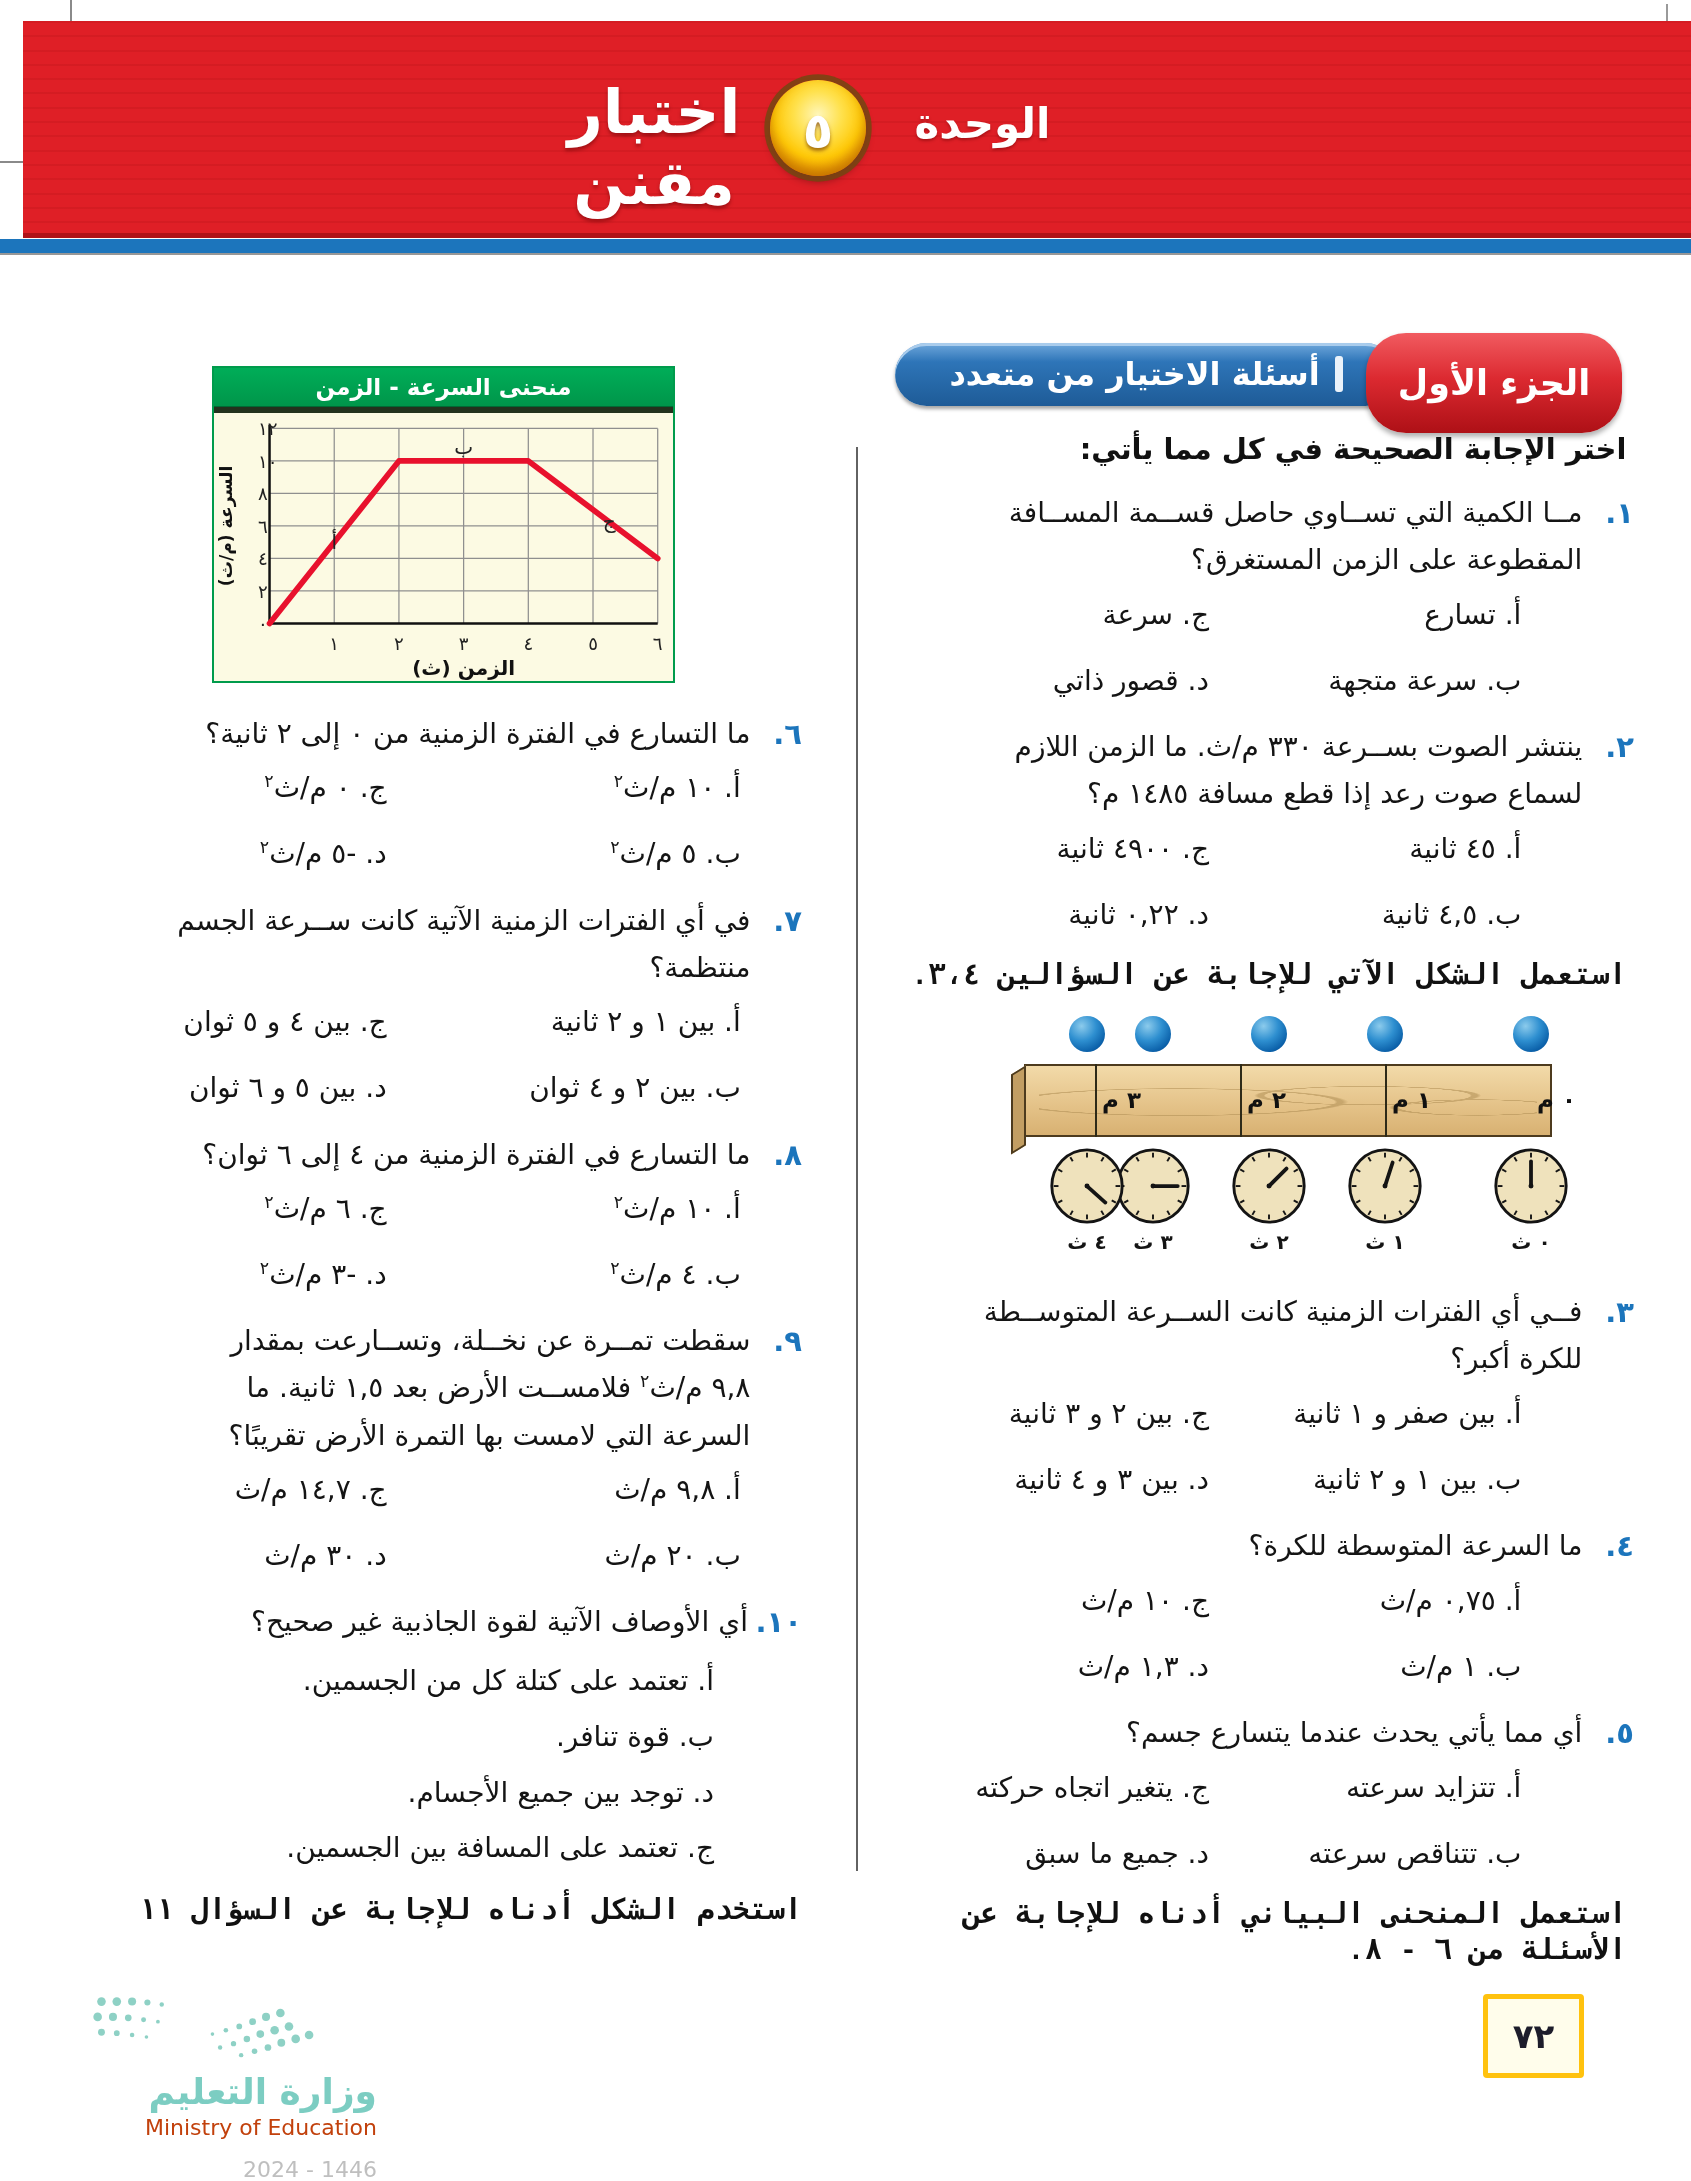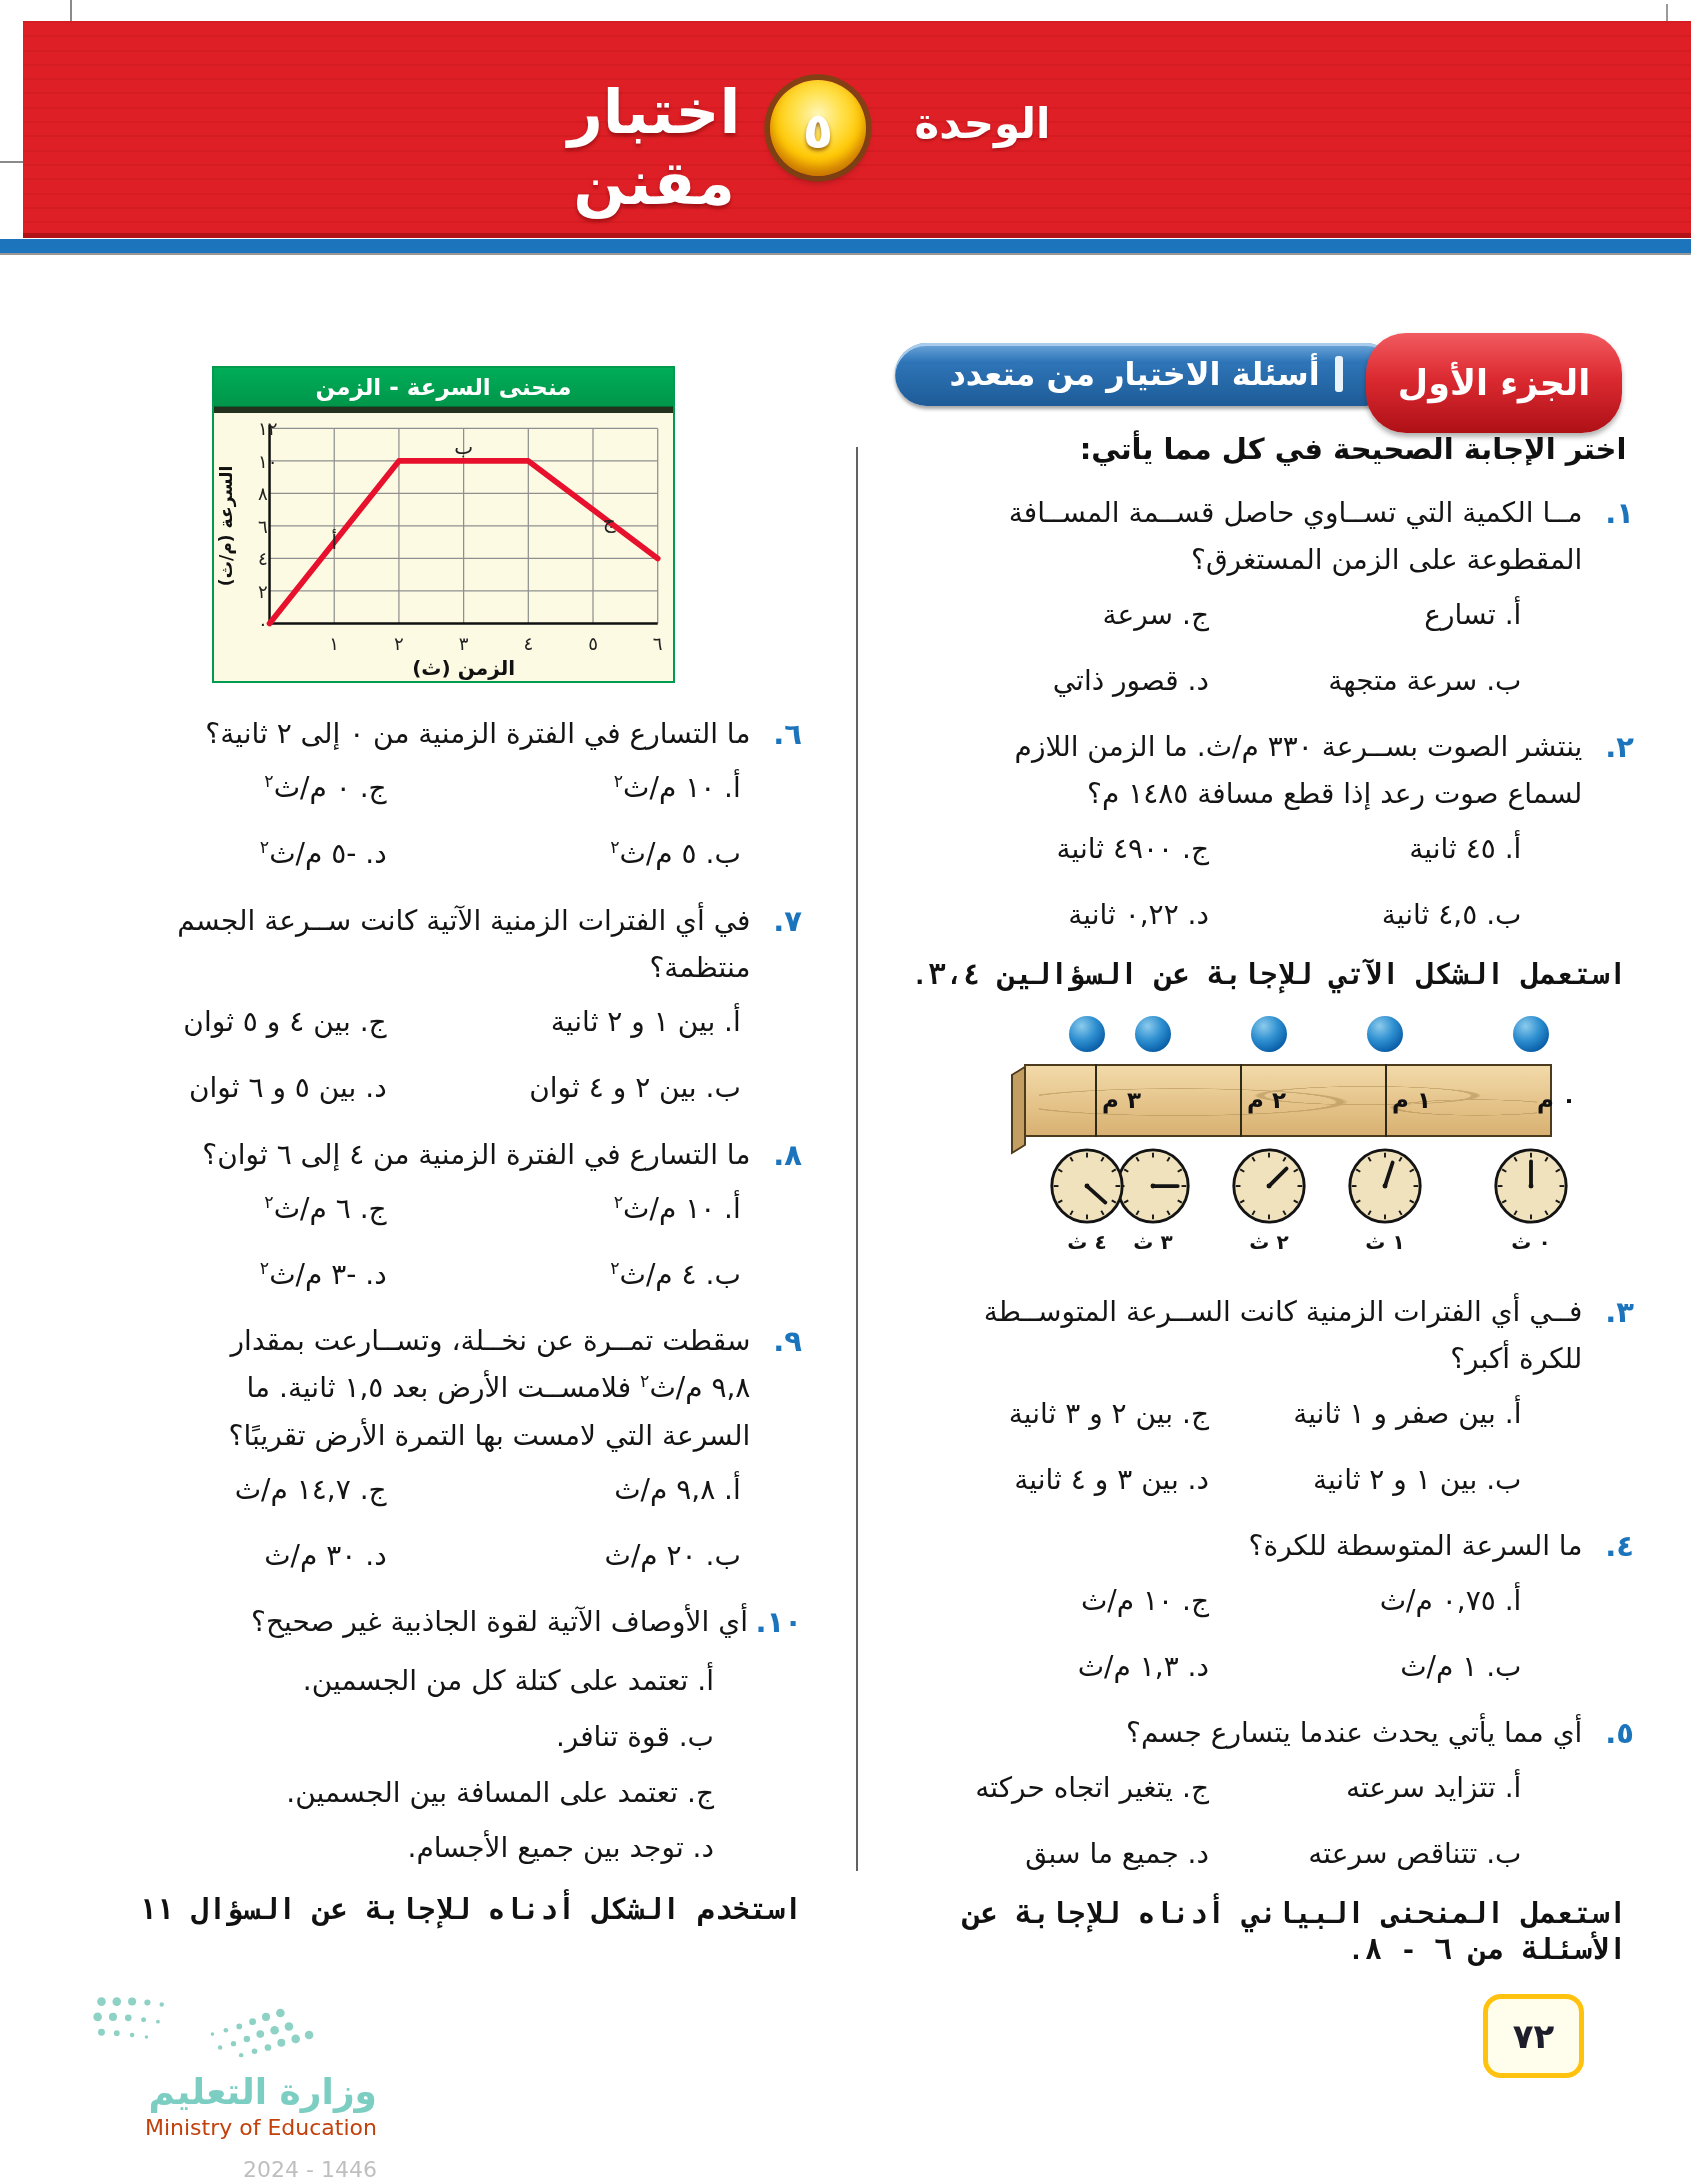--- a/index.html
+++ b/index.html
@@ -94,21 +94,21 @@
   .rlabel{position:absolute;top:73px;font-size:23px;font-weight:bold;color:#111;z-index:3;direction:rtl;}
   .clock{position:absolute;top:134px;width:80px;text-align:center;}
   .clabel{font-size:20px;font-weight:bold;margin-top:0;direction:rtl;}
 
   
   .logo{position:absolute;left:91px;top:1990px;width:287px;}
   .logo-ar{color:#7CCDC2;font-size:36px;font-weight:bold;margin-top:5.7px;letter-spacing:1.9px;}
   .logo-en{color:#c2410c;font-size:22px;margin-top:3.8px;direction:ltr;text-align:right;}
   .logo-year{color:#BFBFBF;font-size:22px;margin-top:17px;direction:ltr;text-align:right;}
   .page-badge{position:absolute;left:1484px;top:1994px;width:101px;height:84px;box-sizing:border-box;
-    background:#FFFDEB;border:5.7px solid #FFC20E;border-radius:18px;
+    background:#FFFDEB;border:5.7px solid #FFC20E;border-radius:4px;
     display:flex;align-items:center;justify-content:center;font-size:34px;font-weight:bold;color:#1d1d2b;}
 </style>
 </head>
 <body>
 
 <div class="page">
 
   <div class="crop crop-v-left"></div>
   <div class="crop crop-h-left"></div>
   <div class="crop crop-v-right"></div>
@@ -392,22 +392,22 @@
           </div>
         </div>
       </div>
     <div id="q10" class="q">
         <span class="qnum">١٠.</span>
         <div class="qbody">
           <div class="qtext">أي الأوصاف الآتية لقوة الجاذبية غير صحيح؟</div>
           <div class="opts list">
             <span class="opt">أ. تعتمد على كتلة كل من الجسمين.</span>
             <span class="opt">ب. قوة تنافر.</span>
+            <span class="opt">د. توجد بين جميع الأجسام.</span>
             <span class="opt">ج. تعتمد على المسافة بين الجسمين.</span>
-            <span class="opt">د. توجد بين جميع الأجسام.</span>
           </div>
         </div>
       </div>
 
     <p class="note note-left">استخدم الشكل أدناه للإجابة عن السؤال ١١</p>
   </div>
 
   <div class="logo">
     <svg width="287" height="71" viewBox="0 0 300 74">
       <g fill="#8ED1C5">

